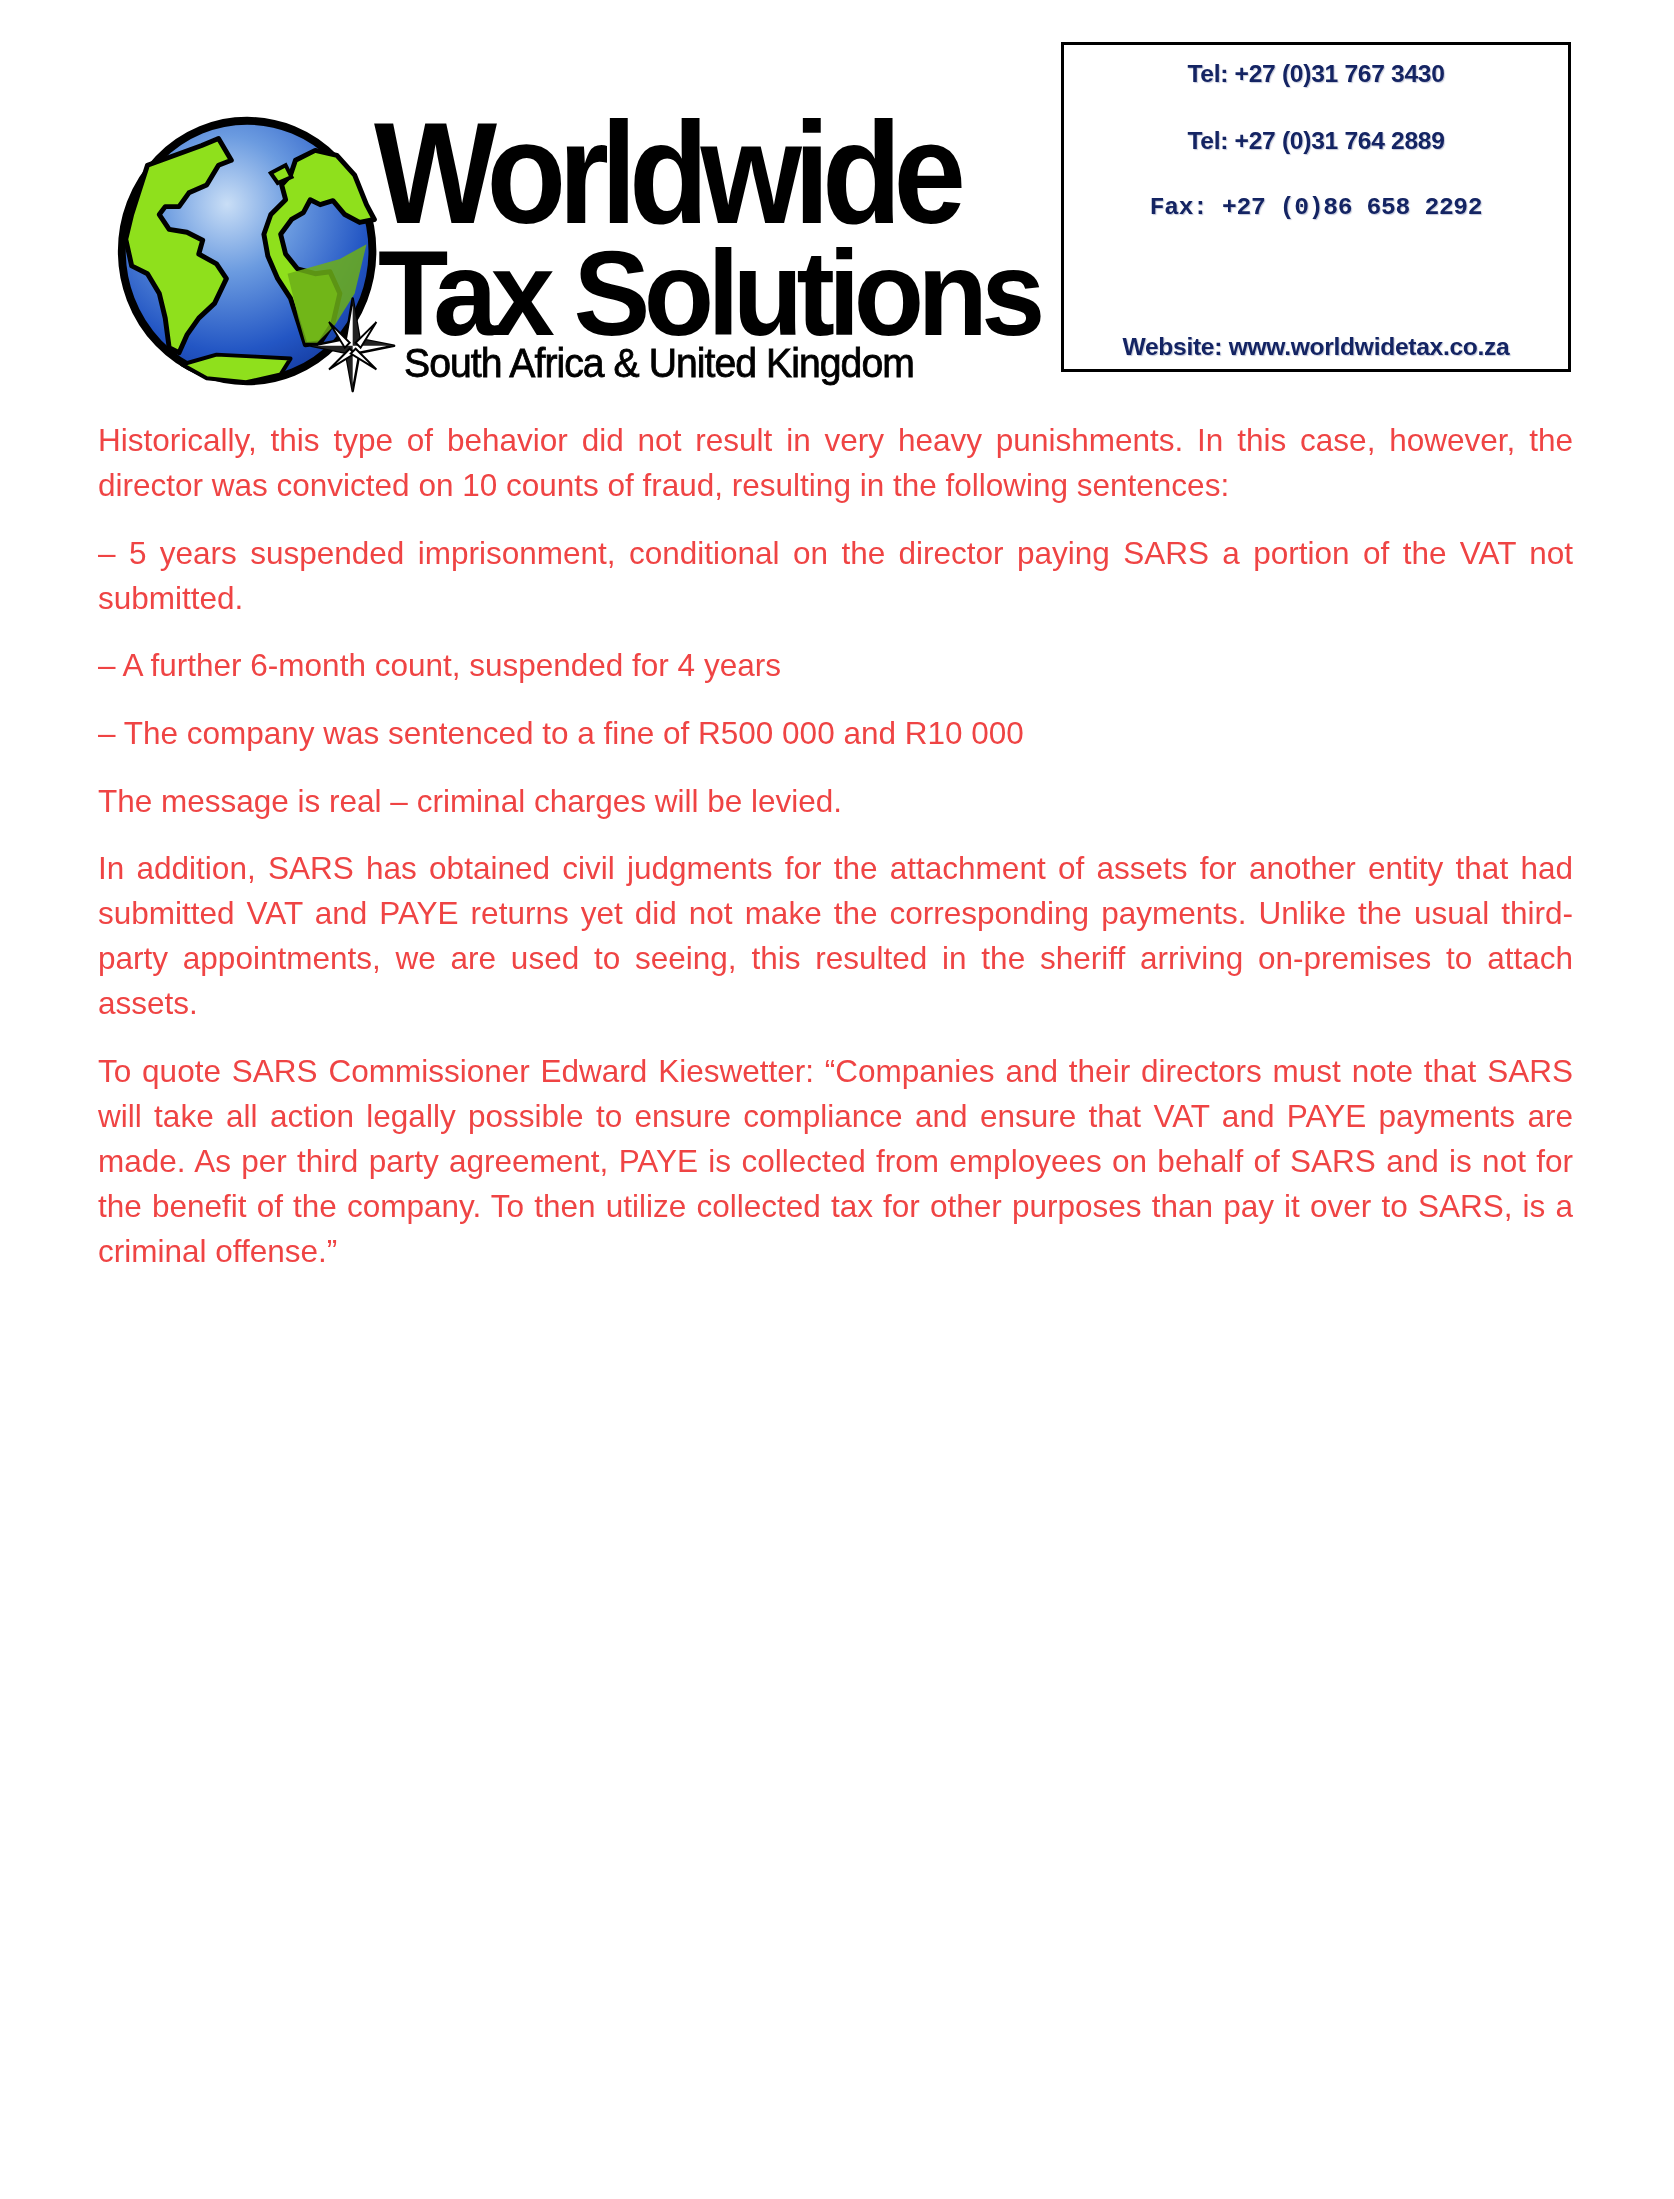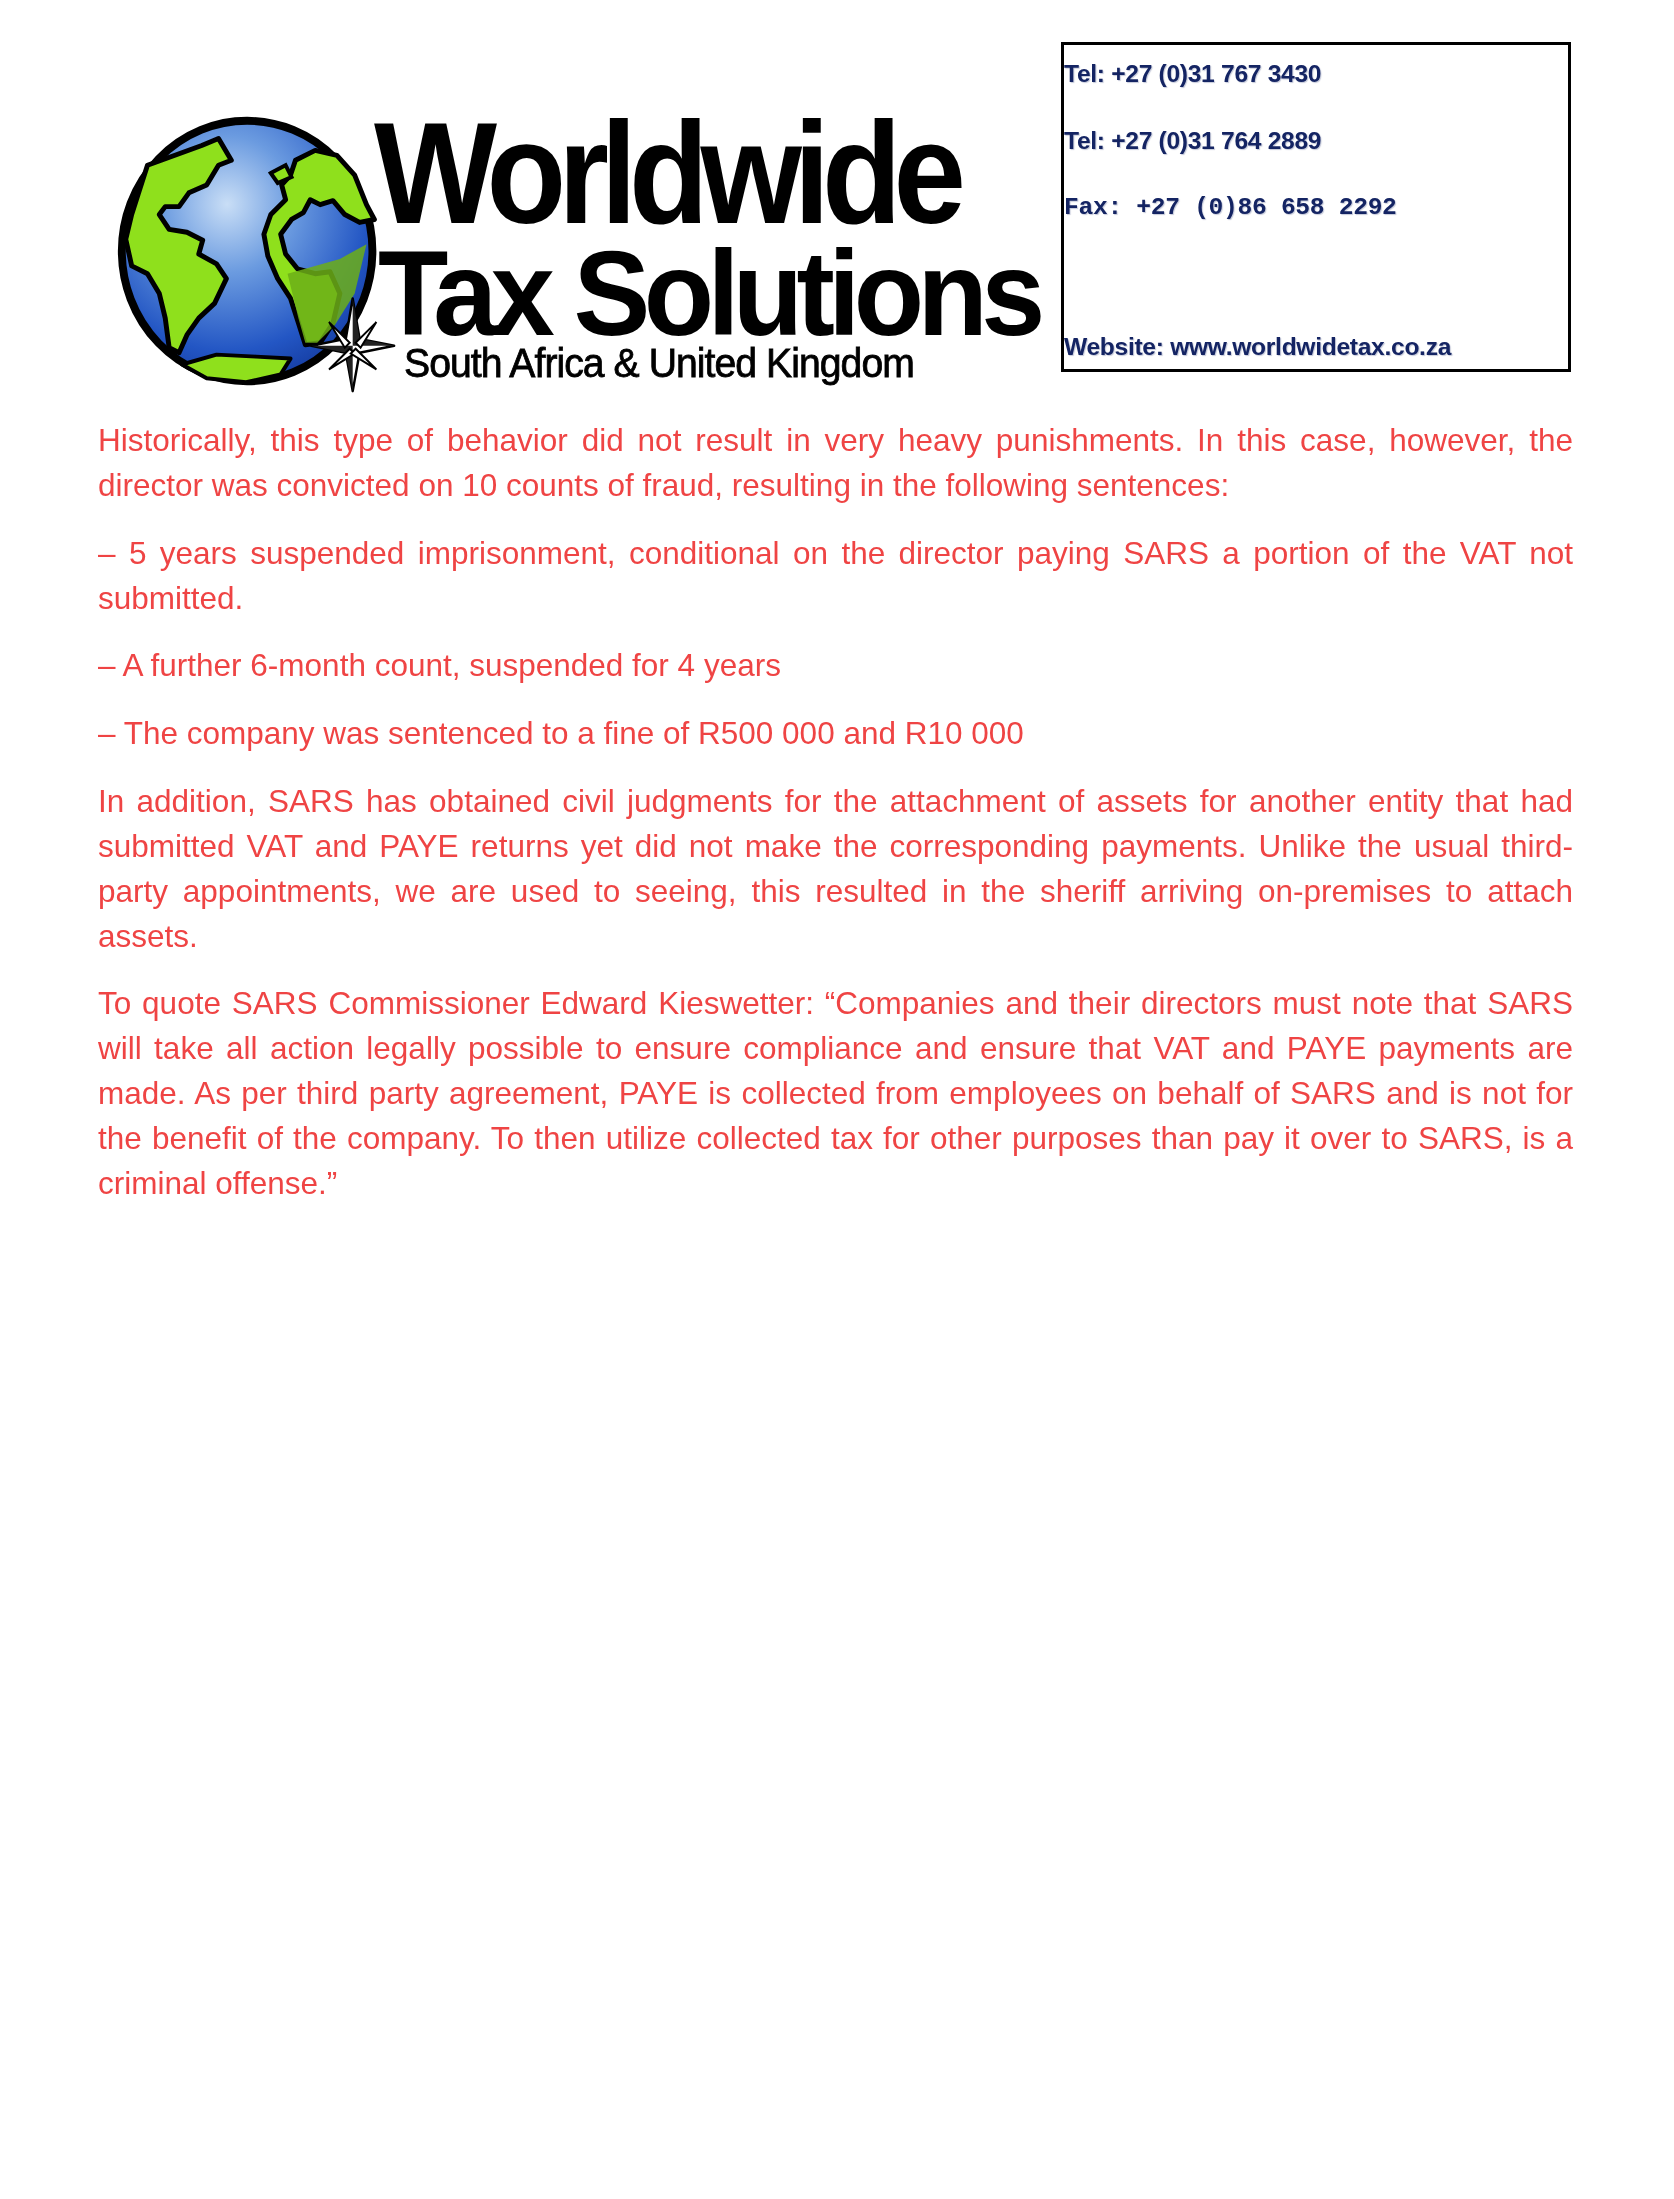--- a/index.html
+++ b/index.html
@@ -16,21 +16,21 @@
     .logo-w2 { left: 378px; top: 188px; font-size: 120px; letter-spacing: -6.9px; transform: scaleX(0.96); }
     .logo-w3 { left: 404px; top: 298px; font-size: 41px; letter-spacing: -1px; font-weight: normal;
                -webkit-text-stroke: 0.8px #000; transform: scaleX(0.955); }
 
     
     .contact-box {
       position: absolute; left: 1061px; top: 42px; width: 504px; height: 324px;
       border: 3px solid #000; box-sizing: content-box;
     }
     .contact-line {
-      position: absolute; left: 0; right: 0; 
+      position: absolute; left: 0; right: 0; text-align: center;
       font-family: "Liberation Sans", sans-serif; font-weight: bold; font-size: 24.6px;
       color: #142463; letter-spacing: -0.3px; line-height: 29.6px;
       text-shadow: 1px 1px 1px rgba(20,36,99,0.25);
     }
     .contact-line.c0 { top: 13.8px; }
     .contact-line.c1 { top: 81px; }
     .contact-line.c2 { top: 148px; font-family: Liberation Mono, monospace; }
     .contact-line.c3 { top: 216px; }
     .contact-line.c4 { top: 287px; }
 
@@ -85,16 +85,17 @@
   <div class="contact-line c1">Tel: +27 (0)31 764 2889</div>
   <div class="contact-line c2">Fax: +27 (0)86 658 2292</div>
   <div class="contact-line c4">Website: www.worldwidetax.co.za</div>
 </div>
 
 <div class="body-text">
   <p>Historically, this type of behavior did not result in very heavy punishments. In this case, however, the director was convicted on 10 counts of fraud, resulting in the following sentences:</p>
   <p>– 5 years suspended imprisonment, conditional on the director paying SARS a portion of the VAT not submitted.</p>
   <p>– A further 6-month count, suspended for 4 years</p>
   <p>– The company was sentenced to a fine of R500 000 and R10 000</p>
+  <p>The message is real – criminal charges will be levied.</p>
   <p>In addition, SARS has obtained civil judgments for the attachment of assets for another entity that had submitted VAT and PAYE returns yet did not make the corresponding payments. Unlike the usual third-party appointments, we are used to seeing, this resulted in the sheriff arriving on-premises to attach assets.</p>
   <p>To quote SARS Commissioner Edward Kieswetter: “Companies and their directors must note that SARS will take all action legally possible to ensure compliance and ensure that VAT and PAYE payments are made.  As per third party agreement, PAYE is collected from employees on behalf of SARS and is not for the benefit of the company.  To then utilize collected tax for other purposes than pay it over to SARS, is a criminal offense.”</p>
 </div>
 
 
 </body></html>

